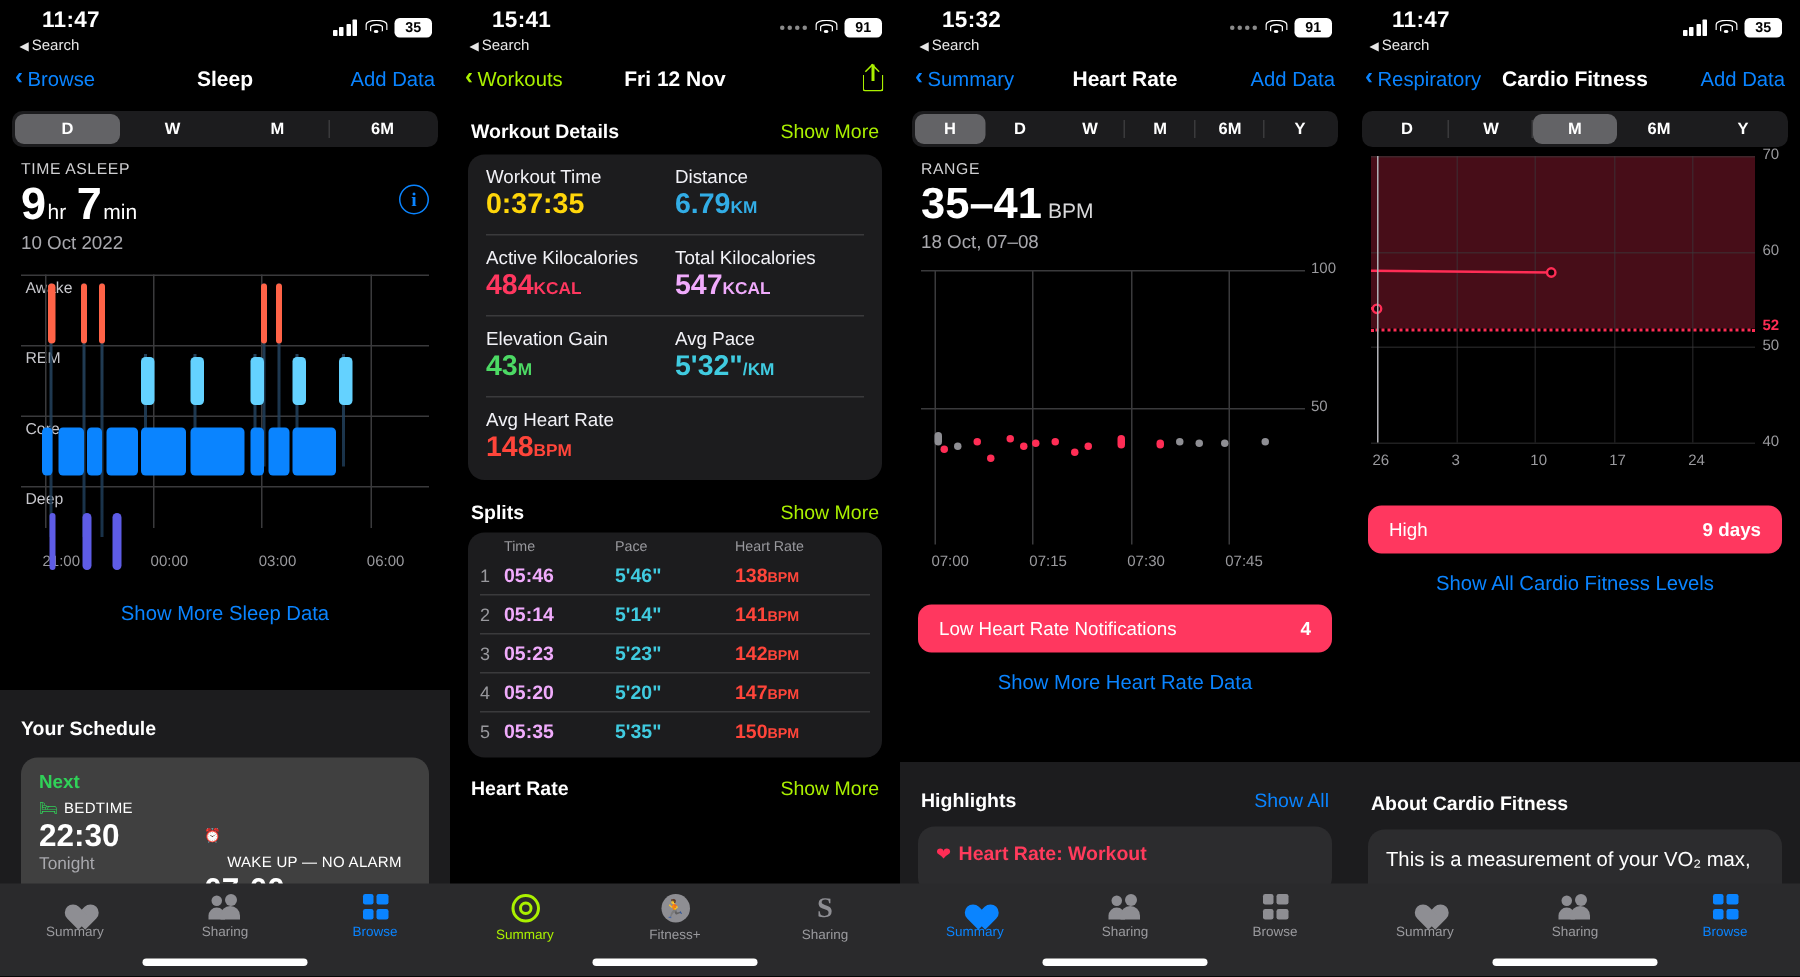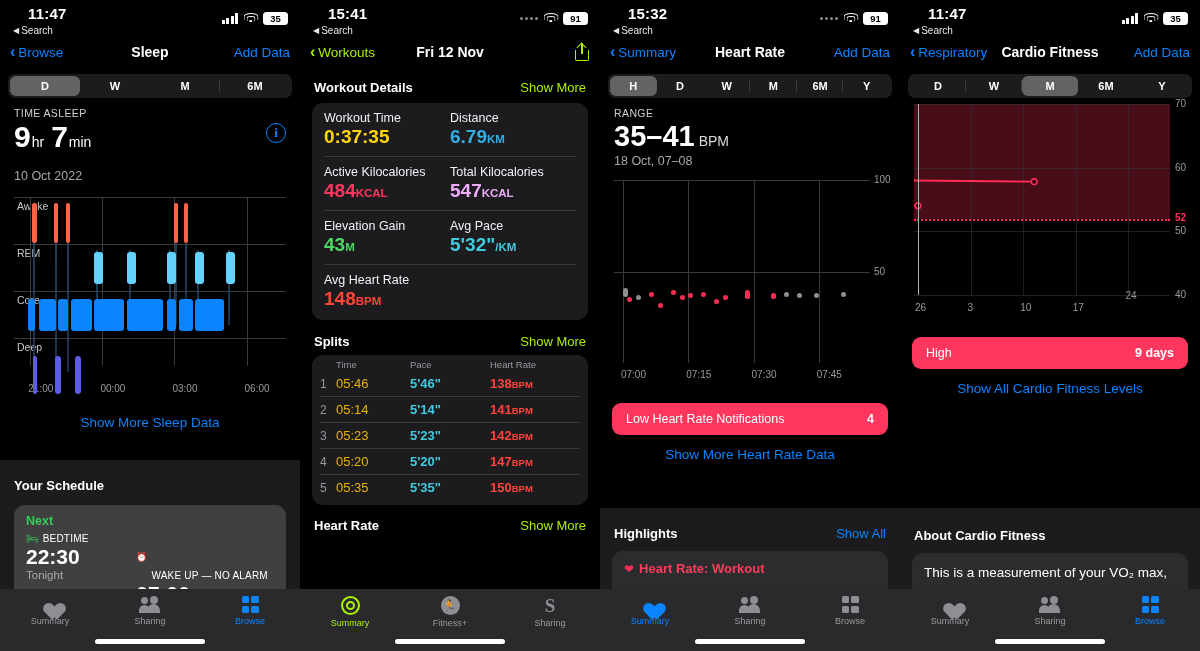--- a/index.html
+++ b/index.html
@@ -103,21 +103,21 @@
   .homebar { position:absolute; bottom:7px; left:50%; transform:translateX(-50%); width:110px; height:5px; background:#fff; border-radius:3px;}
 
   
   .pill { height:32px; border-radius:9px; background:#ff375f; display:flex; align-items:center;
           justify-content:space-between; padding:0 14px; font-size:12.5px; cursor:pointer;}
   .pill b { font-size:12.5px; }
 
   
   .sp-row { display:flex; align-items:center; font-size:13px; height:25px; padding:0 8px;}
   .sp-n { width:16px; color:#98989d; font-size:12px;}
-  .sp-t { width:74px; color:#eab308; font-weight:normal; }
+  .sp-t { width:74px; color:#f0abfc; font-weight:bold; }
   .sp-p { width:80px; color:#40cbe0; font-weight:bold;}
   .sp-h { color:#ff453a; font-weight:bold;}
   .sp-head { display:flex; font-size:9.5px; color:#98989d; padding:4px 8px 1px;}
   .unit { font-size:9.5px; }
 
   .statgrid { padding:8px 12px 10px; }
   .statrow { display:flex; }
   .statcell { flex:1; }
   .stat-l { font-size:12.5px; color:#f2f2f7; margin-bottom:1px;}
   .stat-v { font-size:19px; font-weight:bold; }
@@ -168,21 +168,21 @@
     </div>
 
     <div class="pad" style="margin-top:9px; position:relative;">
       <div class="lbl-caps">TIME ASLEEP</div>
       <div style="display:flex; align-items:baseline; gap:1px; margin-top:1px;">
         <span class="bigval" style="font-size:30px;">9</span>
         <span style="font-size:14px;">hr</span>
         <span class="bigval" style="font-size:30px; margin-left:6px;">7</span>
         <span style="font-size:14px;">min</span>
       </div>
-      <div class="sub" style="margin-top:15px;">10 Oct 2022</div>
+      <div class="sub" style="margin-top:1px;">10 Oct 2022</div>
       <div class="infoc" style="position:absolute; right:14px; top:16px;">i</div>
     </div>
 
     <div class="chart" id="sleep-chart" style="margin:6px 14px 0; height:215px;">
         <div class="gl" style="left: 0px; top: 8px; width: 272px; height: 1px;"></div>
         <div class="axlbl" style="left: 3px; top: 11px; font-size: 10.5px; color: rgb(199, 199, 204);">Awake</div>
         <div class="gl" style="left: 0px; top: 55px; width: 272px; height: 1px;"></div>
         <div class="axlbl" style="left: 3px; top: 58px; font-size: 10.5px; color: rgb(199, 199, 204);">REM</div>
         <div class="gl" style="left: 0px; top: 102px; width: 272px; height: 1px;"></div>
         <div class="axlbl" style="left: 3px; top: 105px; font-size: 10.5px; color: rgb(199, 199, 204);">Core</div>
@@ -624,21 +624,21 @@
         <div class="axlbl" style="left: 261px; top: 0px;">70</div>
         <div class="gl" style="left: 4px; top: 6px; width: 1px; height: 191px; opacity: 0.5;"></div>
         <div class="axlbl" style="left: 1px; top: 204px;">26</div>
         <div class="gl" style="left: 56.6087px; top: 6px; width: 1px; height: 191px; opacity: 0.5;"></div>
         <div class="axlbl" style="left: 53.6087px; top: 204px;">3</div>
         <div class="gl" style="left: 109.217px; top: 6px; width: 1px; height: 191px; opacity: 0.5;"></div>
         <div class="axlbl" style="left: 106.217px; top: 204px;">10</div>
         <div class="gl" style="left: 161.826px; top: 6px; width: 1px; height: 191px; opacity: 0.5;"></div>
         <div class="axlbl" style="left: 158.826px; top: 204px;">17</div>
         <div class="gl" style="left: 214.435px; top: 6px; width: 1px; height: 191px; opacity: 0.5;"></div>
-        <div class="axlbl" style="left: 211.435px; top: 192px;">24</div>
+        <div class="axlbl" style="left: 211.435px; top: 204px;">24</div>
         <div style="position: absolute; left: 0px; top: 120.6px; width: 256px; height: 0px; border-top: 2px dotted rgb(255, 45, 85);"></div>
         <div class="axlbl" style="left: 261px; top: 113.6px; color: rgb(255, 45, 85); font-weight: bold;">52</div>
         <svg width="256" height="225" style="position: absolute; left: 0px; top: 0px;">
           <polyline points="120.16,83.67333333333335 -141.2,81.12666666666664 -112.16,73.48666666666668 -102.48,86.85666666666668 -83.11999999999999,118.69000000000001 -63.760000000000005,118.05333333333334 -54.08,104.04666666666667 -5.68,107.22999999999999 4,107.86666666666666" fill="none" stroke="#ff2d55" stroke-width="1.8"></polyline>
           <circle cx="120.16" cy="83.67333333333335" r="2.8" fill="#1a0008" stroke="#ff2d55" stroke-width="1.6"></circle>
           <circle cx="-141.2" cy="81.12666666666664" r="2.8" fill="#1a0008" stroke="#ff2d55" stroke-width="1.6"></circle>
           <circle cx="-112.16" cy="73.48666666666668" r="2.8" fill="#1a0008" stroke="#ff2d55" stroke-width="1.6"></circle>
           <circle cx="-102.48" cy="86.85666666666668" r="2.8" fill="#1a0008" stroke="#ff2d55" stroke-width="1.6"></circle>
           <circle cx="-83.11999999999999" cy="118.69000000000001" r="2.8" fill="#1a0008" stroke="#ff2d55" stroke-width="1.6"></circle>
           <circle cx="-63.760000000000005" cy="118.05333333333334" r="2.8" fill="#1a0008" stroke="#ff2d55" stroke-width="1.6"></circle>

